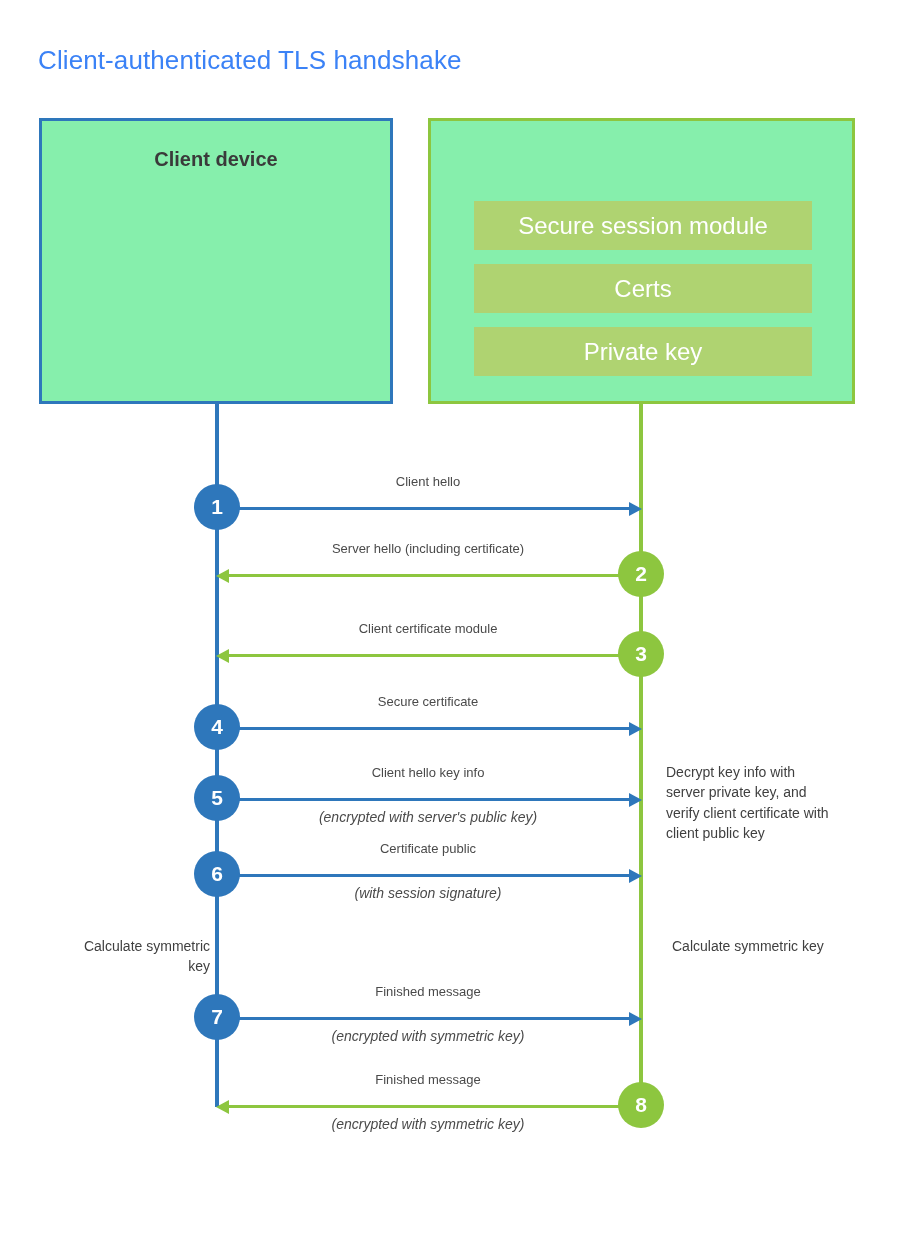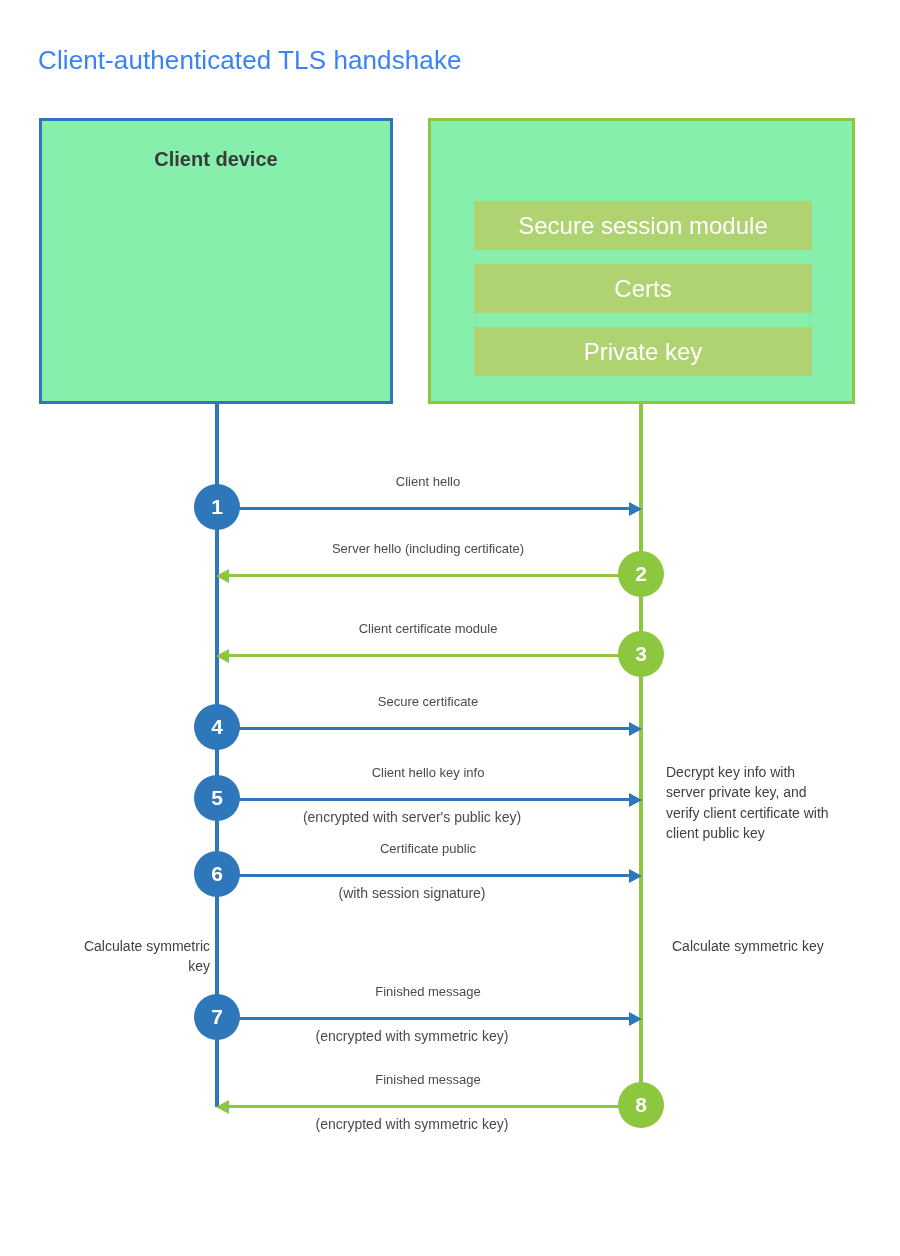--- a/index.html
+++ b/index.html
@@ -164,22 +164,23 @@
     left: 428px;
   }
   .msg-label.above { top: -33px; }
   .msg-sub {
     position: absolute;
     text-align: center;
     font-size: 14px;
     color: #4a4a4a;
     white-space: nowrap;
     transform: translateX(-50%);
-    left: 412px;
+    left: 428px;
     top: 11px;
+    font-style: italic;
   }
 
   
   .side-note {
     position: absolute;
     font-size: 14px;
     line-height: 1.45;
     color: #3f3f3f;
   }
   #server-note {

